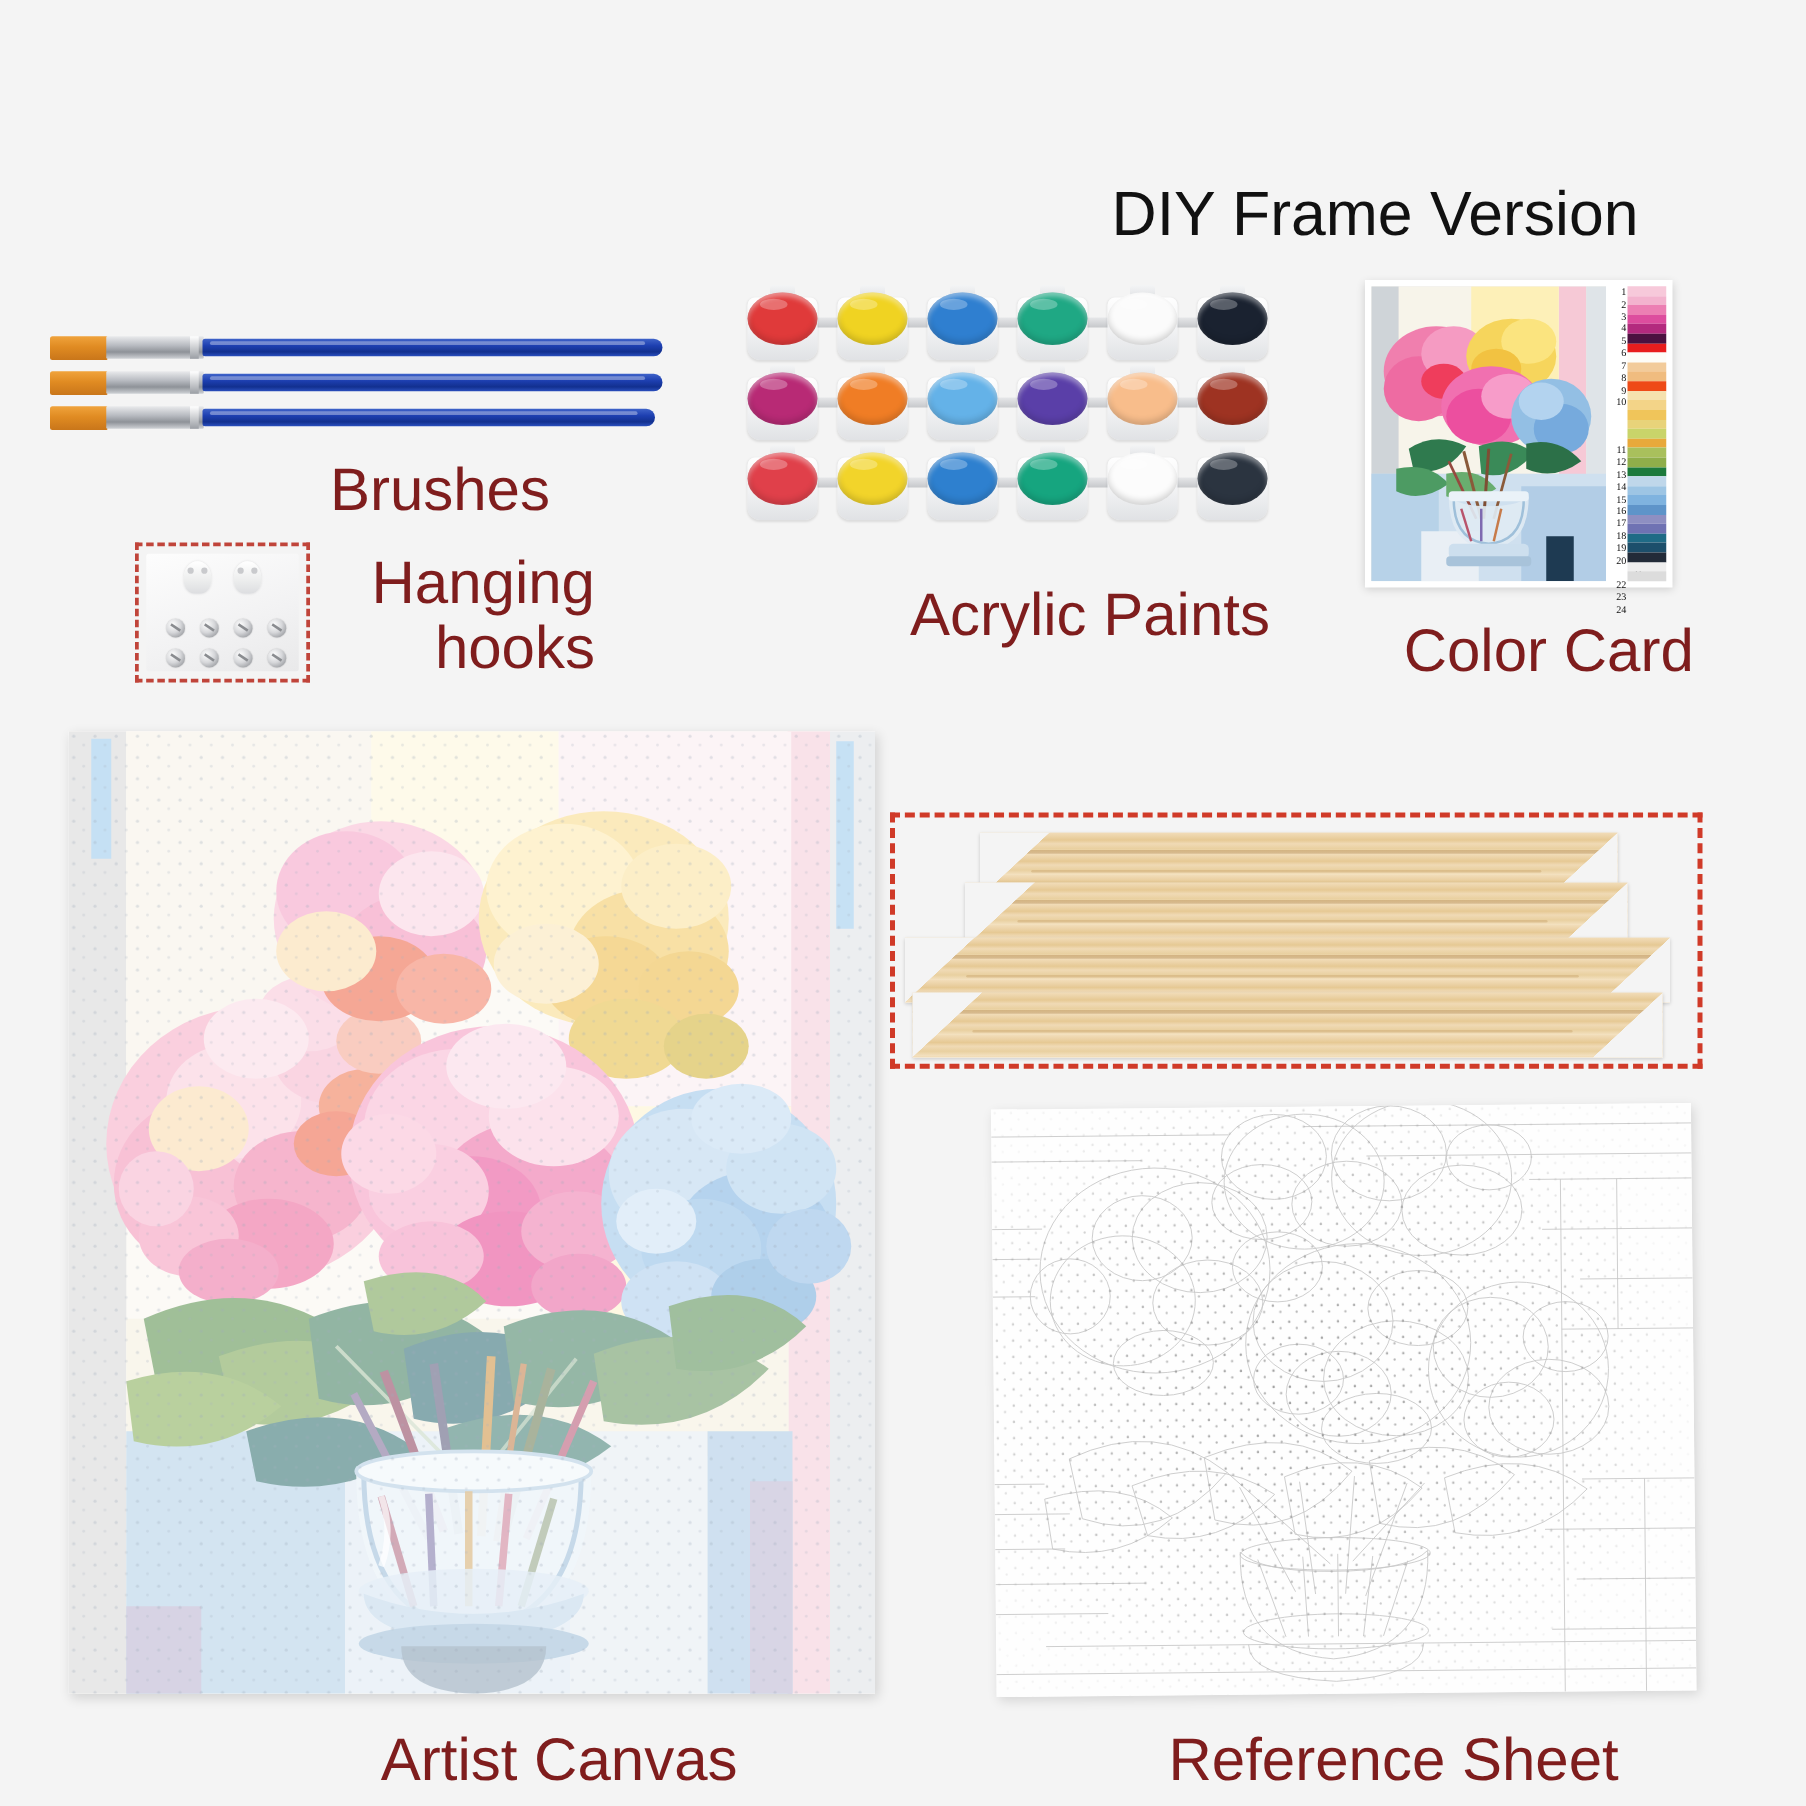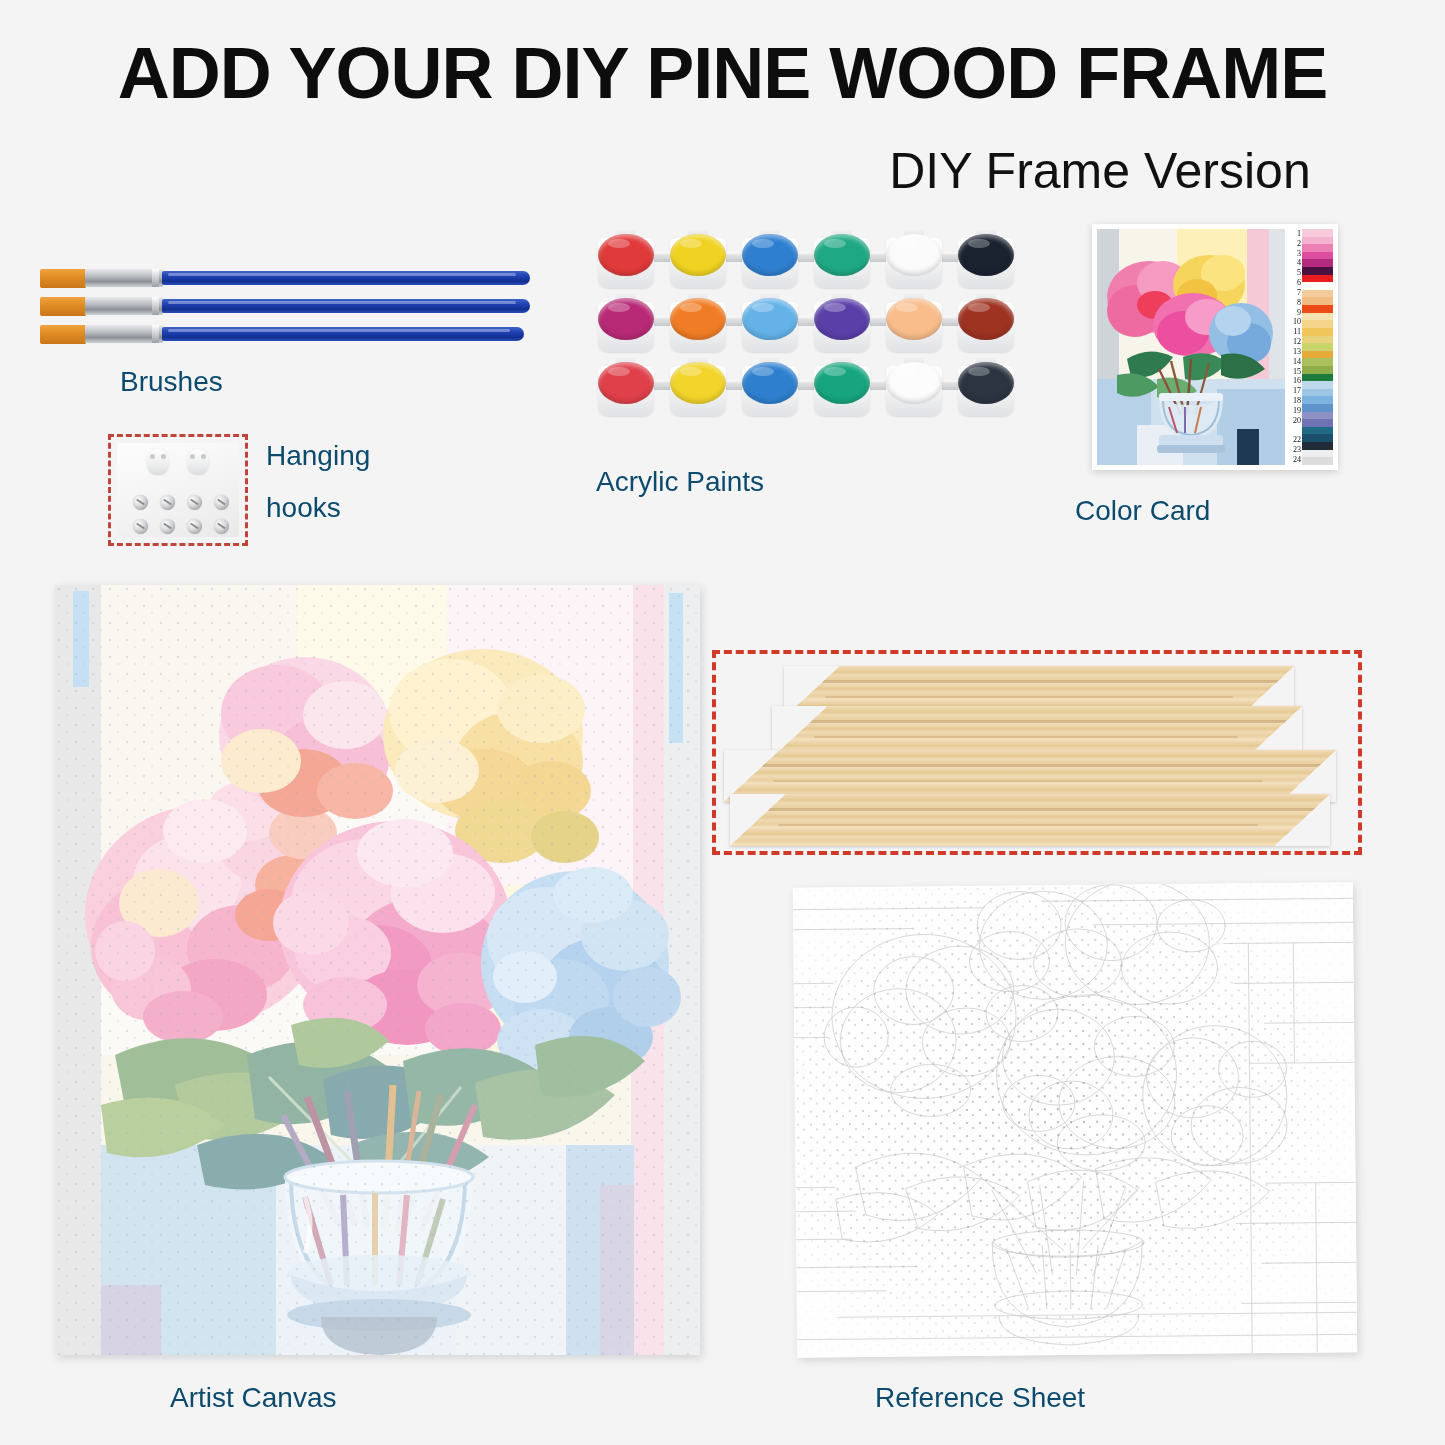--- a/index.html
+++ b/index.html
@@ -41,23 +41,23 @@
     width: 440px;
     text-align: center;
     font-size: 50px;
     color: #111;
     white-space: nowrap;
   }
 
   
   .lbl {
     position: absolute;
-    font-size: 28px;
-    color: #0c4a6e;
-    text-align: left;
+    font-size: 48px;
+    color: #7f1d1d;
+    text-align: right;
     line-height: 1.12;
     white-space: nowrap;
   }
 
   
   .brushes { position: absolute; left: 40px; top: 268px; width: 490px; height: 90px; }
   .brush { position: absolute; left: 0; height: 20px; width: 490px; }
   .brush .bristle {
     position: absolute; left: 0; top: 1px; width: 46px; height: 19px;
     background: linear-gradient(180deg, #f0a33c 0%, #e08b22 45%, #c9761a 100%);
@@ -217,21 +217,20 @@
     transform: rotate(-0.55deg);
     overflow: hidden;
   }
   .refsheet svg { display:block; width:100%; height:100%; }
 </style>
 </head>
 <body>
 
 <div class="stage">
 
-  <div class="title">ADD YOUR DIY PINE WOOD FRAME</div>
   <div class="subtitle">DIY Frame Version</div>
 
   <div class="brushes">
     <div class="brush" style="top:0;">
       <div class="bristle"></div>
       <div class="ferrule"></div>
       <div class="handle" style="width:368px;"></div>
     </div>
     <div class="brush" style="top:28px;">
       <div class="bristle"></div>
@@ -435,21 +434,21 @@
           <div style="flex: 1 1 0px;">1</div>
           <div style="flex: 1 1 0px;">2</div>
           <div style="flex: 1 1 0px;">3</div>
           <div style="flex: 1 1 0px;">4</div>
           <div style="flex: 1 1 0px;">5</div>
           <div style="flex: 1 1 0px;">6</div>
           <div style="flex: 1 1 0px;">7</div>
           <div style="flex: 1 1 0px;">8</div>
           <div style="flex: 1 1 0px;">9</div>
           <div style="flex: 1 1 0px;">10</div>
-          <div style="flex: 1 1 0px;">11</div>
+          <div style="flex: 1 1 0px; margin-top: 28px;">11</div>
           <div style="flex: 1 1 0px;">12</div>
           <div style="flex: 1 1 0px;">13</div>
           <div style="flex: 1 1 0px;">14</div>
           <div style="flex: 1 1 0px;">15</div>
           <div style="flex: 1 1 0px;">16</div>
           <div style="flex: 1 1 0px;">17</div>
           <div style="flex: 1 1 0px;">18</div>
           <div style="flex: 1 1 0px;">19</div>
           <div style="flex: 1 1 0px;">20</div>
           <div style="flex: 1 1 0px; margin-left: 21px;">21</div>

